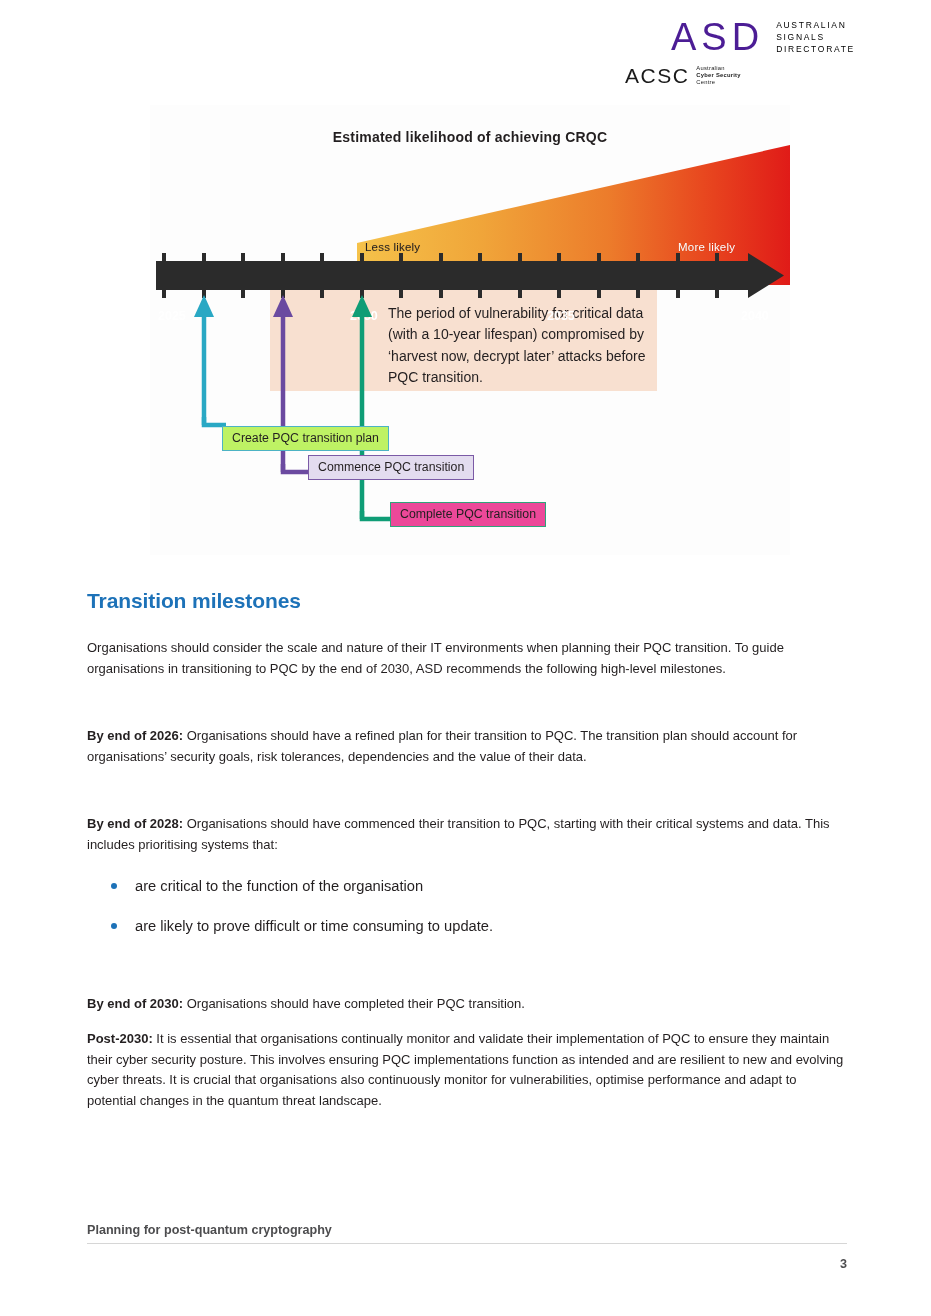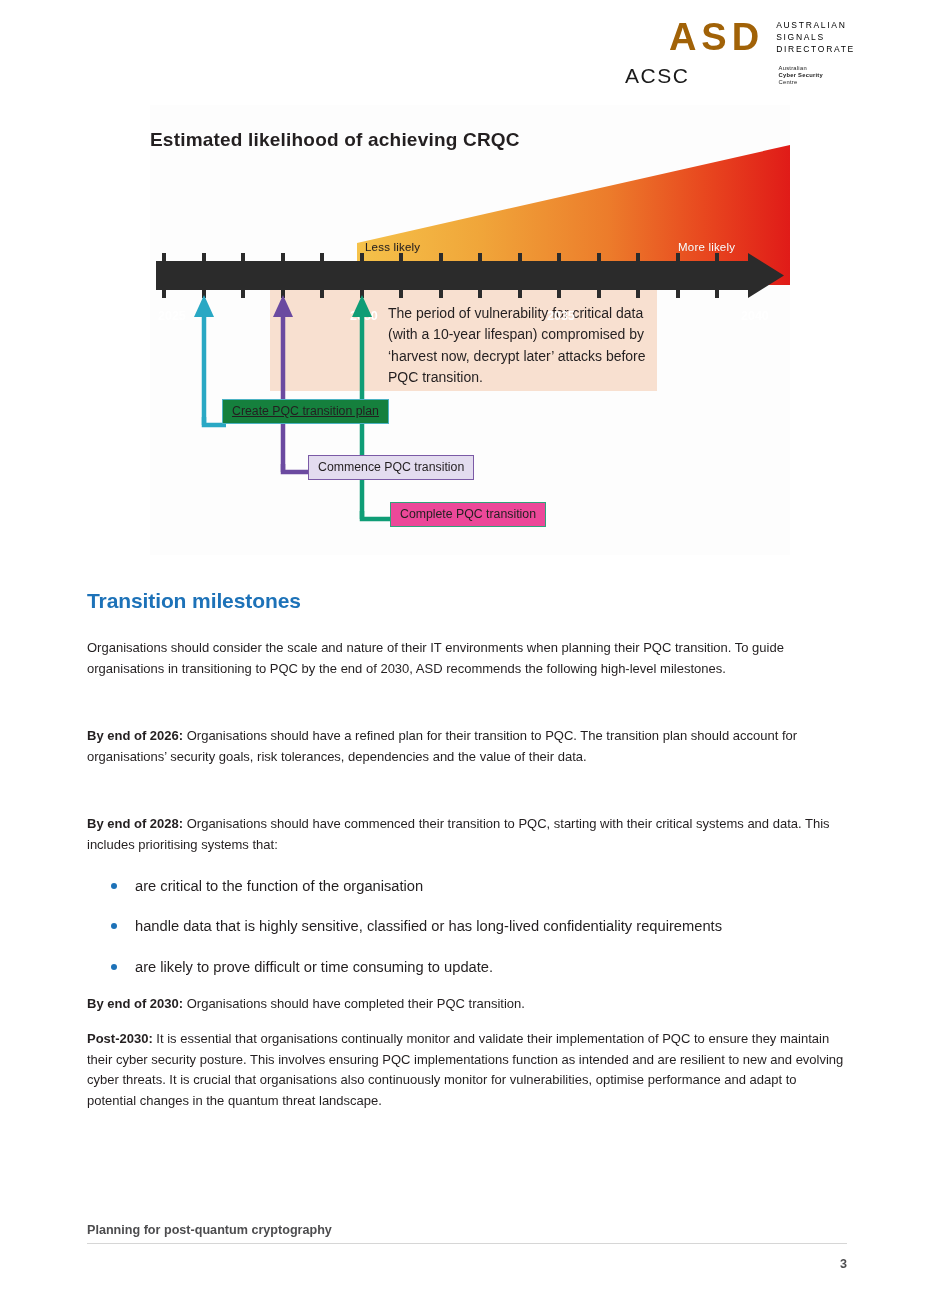--- a/index.html
+++ b/index.html
@@ -22,40 +22,40 @@
     width: 230px;
   }
   .asd-row {
     display: flex;
     align-items: center;
     justify-content: flex-end;
     gap: 12px;
   }
   .asd-word {
     font-family: "Liberation Sans", sans-serif;
-    font-weight: bold;
+    font-weight: normal;
     font-size: 38px;
     letter-spacing: 5px;
     line-height: 1;
-    color: #a16207;
+    color: #4c1d95;
     text-align: center;
   }
   .asd-sub {
     font-size: 8.5px;
     letter-spacing: 1.7px;
     line-height: 1.42;
     color: #000000;
     font-weight: normal;
     text-align: left;
     white-space: pre-line;
   }
   .acsc-row {
     display: flex;
     align-items: center;
-    justify-content: space-between;
+    justify-content: flex-start;
     gap: 7px;
     margin-top: 9px;
     padding-right: 32px;
   }
   .acsc-word {
     font-size: 21px;
     letter-spacing: 1.5px;
     color: #1a1a1a;
     line-height: 1;
   }
@@ -69,21 +69,22 @@
     left: 150px;
     top: 105px;
     width: 640px;
     height: 450px;
     background: #fdfdfd;
   }
   .fig-title {
     position: absolute;
     left: 0; top: 24px;
     width: 640px;
-    font-size: 19px;
+    text-align: center;
+    font-size: 14px;
     font-weight: bold;
     color: #231f20;
     letter-spacing: .2px;
   }
 
   
   .wedge { position: absolute; left: 207px; top: 40px; width: 433px; height: 140px; }
 
   .wedge-label {
     position: absolute;
@@ -129,21 +130,21 @@
   
   .ms-box {
     position: absolute;
     border: 1.3px solid;
     font-size: 12.3px;
     color: #231f20;
     padding: 5px 9px 6px 9px;
     line-height: 1;
     white-space: nowrap;
   }
-  .ms-box.b1 { left: 72px;  top: 294px; background: #15803d; border-color: #4cb3c4; text-decoration: underline; }
+  .ms-box.b1 { left: 72px;  top: 321px; background: #bef264; border-color: #4cb3c4; }
   .ms-box.b2 { left: 158px; top: 350px; background: #e3dcef; border-color: #7b5aa6; }
   .ms-box.b3 { left: 240px; top: 397px; background: #ec4899; border-color: #2fa37a; }
 
   .connectors { position: absolute; left: 0; top: 160px; width: 640px; height: 280px; }
 
   
   .heading {
     position: absolute;
     left: 87px; top: 589px;
     font-size: 21px;
@@ -339,24 +340,20 @@
   <b>By end of 2028:</b><span> Organisations should have commenced their transition to PQC, starting with their critical systems and data. This includes prioritising systems that:</span>
 </div>
 
 <div class="bullets">
   <div class="bullet">
     <span class="dot"></span>
     <span>are critical to the function of the organisation</span>
   </div>
   <div class="bullet">
     <span class="dot"></span>
-    <span>handle data that is highly sensitive, classified or has long-lived confidentiality requirements</span>
-  </div>
-  <div class="bullet">
-    <span class="dot"></span>
     <span>are likely to prove difficult or time consuming to update.</span>
   </div>
 </div>
 
 <div class="para p4">
   <b>By end of 2030:</b><span> Organisations should have completed their PQC transition.</span>
 </div>
 
 <div class="para p5">
   <b>Post-2030:</b><span> It is essential that organisations continually monitor and validate their implementation of PQC to ensure they maintain their cyber security posture. This involves ensuring PQC implementations function as intended and are resilient to new and evolving cyber threats. It is crucial that organisations also continuously monitor for vulnerabilities, optimise performance and adapt to potential changes in the quantum threat landscape.</span>

